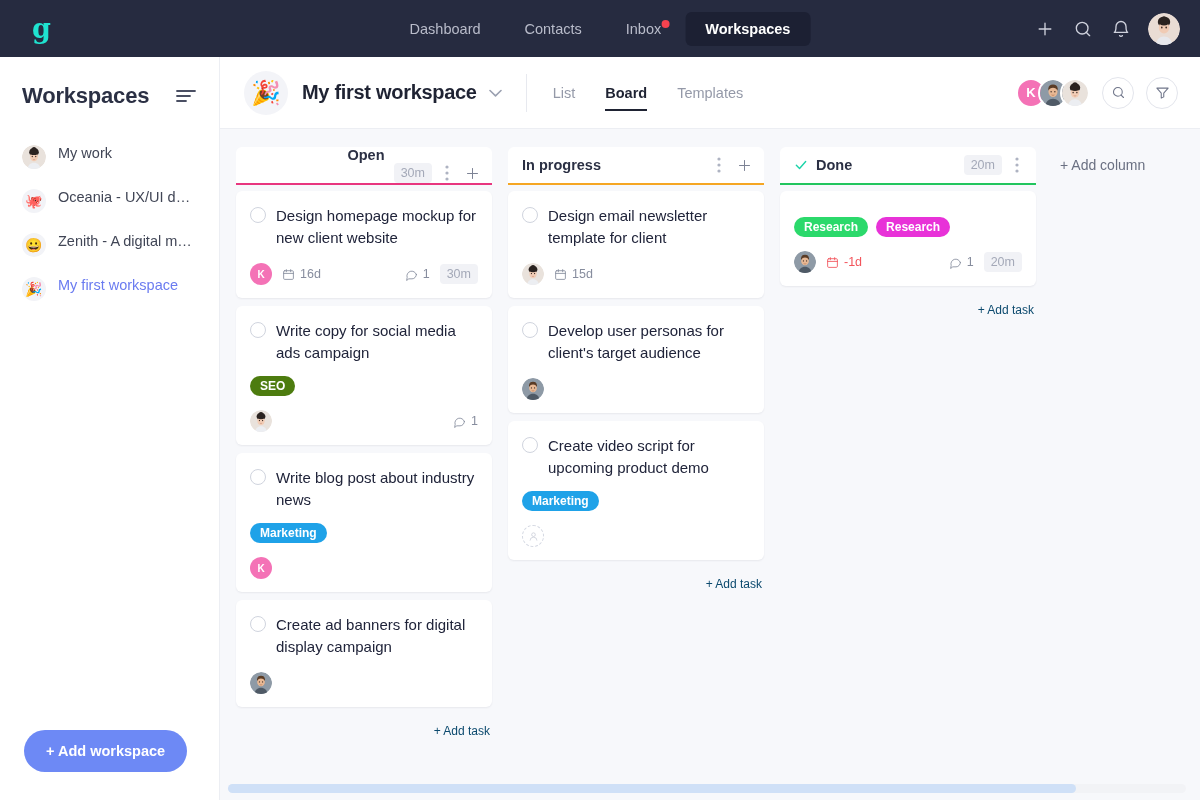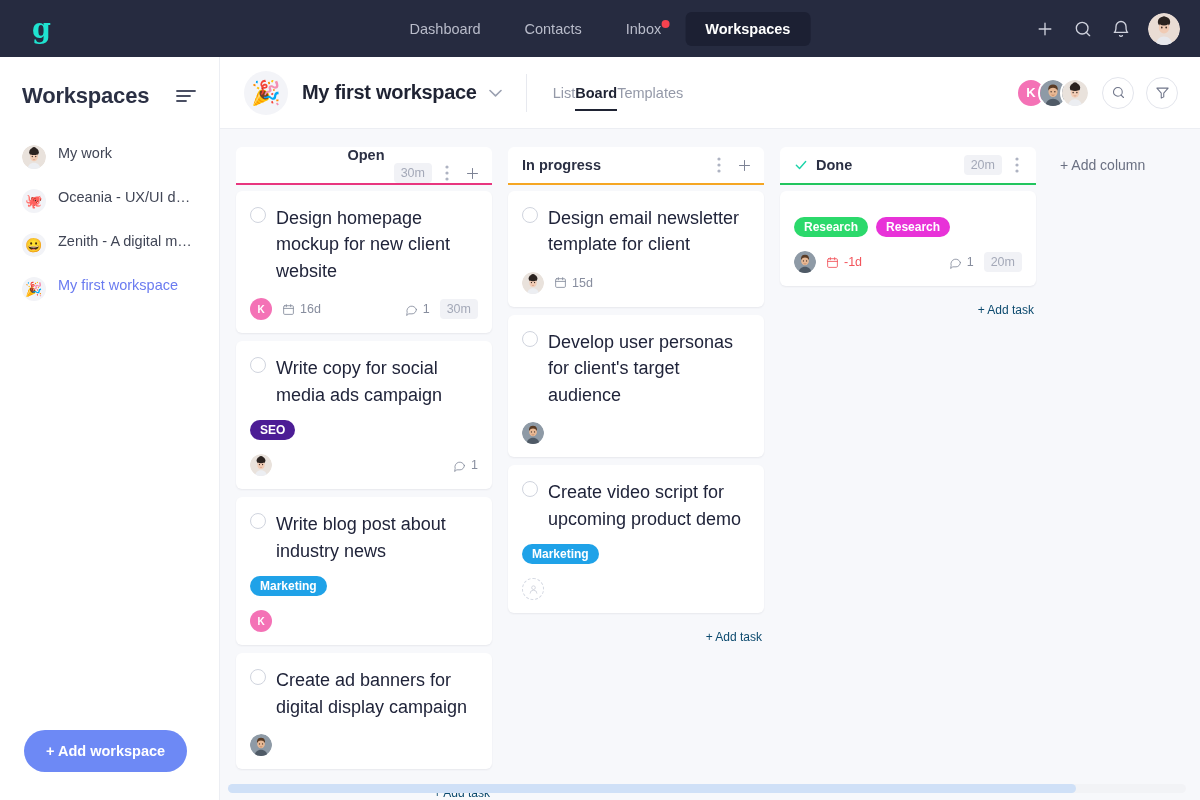--- a/index.html
+++ b/index.html
@@ -94,21 +94,21 @@
   }
   .ws-emoji {
     width: 44px; height: 44px; border-radius: 50%; background: #f3f4f8;
     display: flex; align-items: center; justify-content: center;
     font-size: 24px; flex: none; margin-right: 14px;
   }
   .ws-name { font-size: 20px; font-weight: 700; color: #1f2333; letter-spacing: -0.3px; cursor: pointer;}
   .chev { margin-left: 12px; cursor: pointer; display:inline-flex; }
   .chev svg { width: 13px; height: 8px; stroke: #9aa0b0; fill:none; stroke-width: 1.6; stroke-linecap: round; stroke-linejoin: round; }
   .ws-divider { width: 1px; height: 38px; background: #e7e9ef; margin: 0 26px 0 24px; }
-  .ws-tabs { display: flex; align-items: flex-start; height: 72px; }
+  .ws-tabs { display: flex; gap: 30px; align-items: flex-start; height: 72px; }
   .ws-tab {
     font-size: 14.5px; color: #9499a8; cursor: pointer;
     height: 72px; display: flex; align-items: center; position: relative;
   }
   .ws-tab.active { color: #1f2333; font-weight: 700; }
   .ws-tab.active::after {
     content: ""; position: absolute; left: 0; right: 0; bottom: 18px;
     height: 2px; background: #1f2333;
   }
   .ws-header-right { margin-left: auto; display: flex; align-items: center; gap: 12px; }
@@ -157,21 +157,21 @@
   .card-top { display: flex; gap: 10px; align-items: flex-start; }
   .cb {
     width: 16px; height: 16px; border-radius: 50%; border: 1.6px solid #d0d4de;
     flex: none; margin-top: 2px; cursor: pointer; background: #fff;
   }
   .cb.checked {
     background: #1fd6ae; border-color: #1fd6ae;
     display: flex; align-items: center; justify-content: center;
   }
   .cb.checked svg { width: 10px; height: 10px; stroke: #fff; fill: none; stroke-width: 2.6; stroke-linecap: round; stroke-linejoin: round; }
-  .card-title { font-size: 18px; color: #20243a; line-height: 1.47; }
+  .card-title { font-size: 15px; color: #20243a; line-height: 1.47; }
   .tags { display: flex; gap: 8px; margin-top: 12px; flex-wrap: wrap; }
   .tag { font-size: 12px; font-weight: 700; padding: 3px 10px; border-radius: 10px; color: #fff; }
   .card-foot {
     display: flex; align-items: center; margin-top: 14px; gap: 10px; min-height: 22px;
   }
   .meta { display: flex; align-items: center; gap: 5px; font-size: 12.5px; color: #878d9e; }
   .meta.overdue { color: #f2545b; }
   .meta svg { width: 13px; height: 13px; fill: none; stroke: currentColor;
               stroke-width: 1.6; stroke-linecap: round; stroke-linejoin: round; }
   .foot-right { margin-left: auto; display: flex; align-items: center; gap: 10px; }
@@ -389,21 +389,21 @@
                     <div class="time-badge">30m</div>
                   </div>
                 </div>
               </div>
               <div class="card">
                 <div class="card-top">
                   <div class="cb"></div>
                   <div class="card-title">Write copy for social media ads campaign</div>
                 </div>
                 <div class="tags">
-                  <span class="tag" style="background: #4c1d95;">SEO</span>
+                  <span class="tag" style="background: #4d7c0f;">SEO</span>
                 </div>
                 <div class="card-foot">
                   <div class="av" style="width: 22px; height: 22px;">
                     <svg width="22" height="22" viewBox="0 0 32 32">
                       <circle cx="16" cy="16" r="16" fill="#e9e2dc"></circle>
                       <ellipse cx="16" cy="9.5" rx="6.4" ry="5.8" fill="#2b2320"></ellipse>
                       <circle cx="16" cy="5.6" r="2.8" fill="#2b2320"></circle>
                       <ellipse cx="16" cy="15.5" rx="5.3" ry="6.2" fill="#f2cdb6"></ellipse>
                       <ellipse cx="16" cy="10.2" rx="5.5" ry="3.2" fill="#2b2320"></ellipse>
                       <path d="M7.5 32c0-5 3.9-8.4 8.5-8.4s8.5 3.4 8.5 8.4z" fill="#eceef2"></path>

